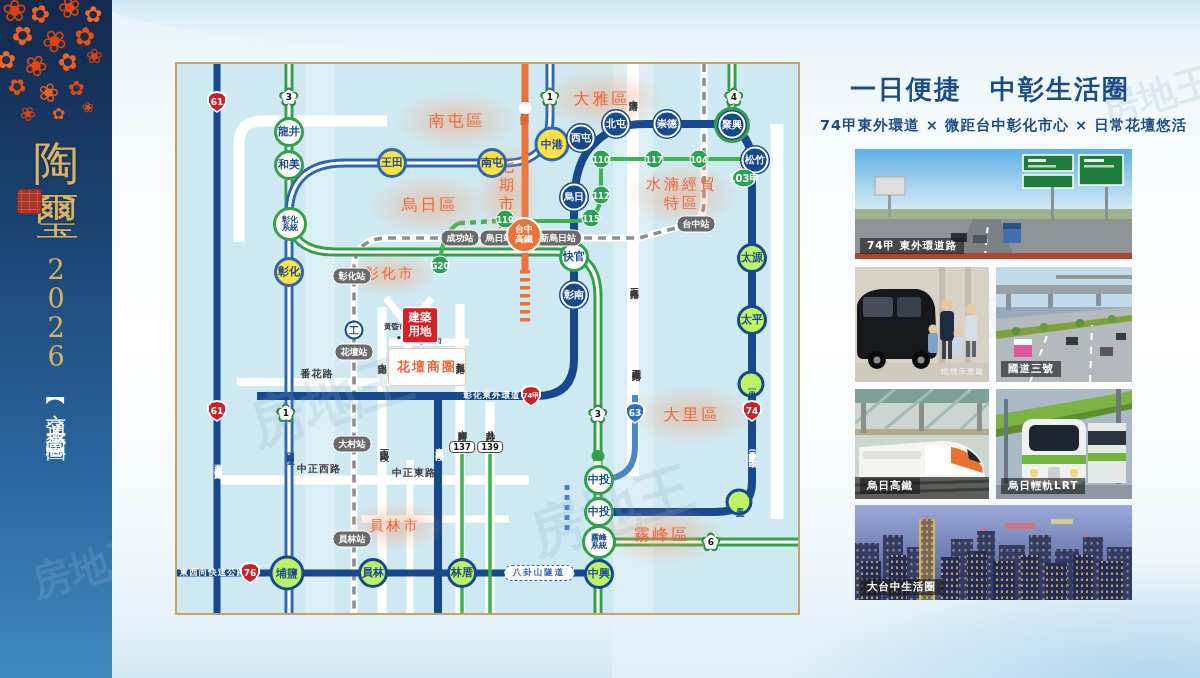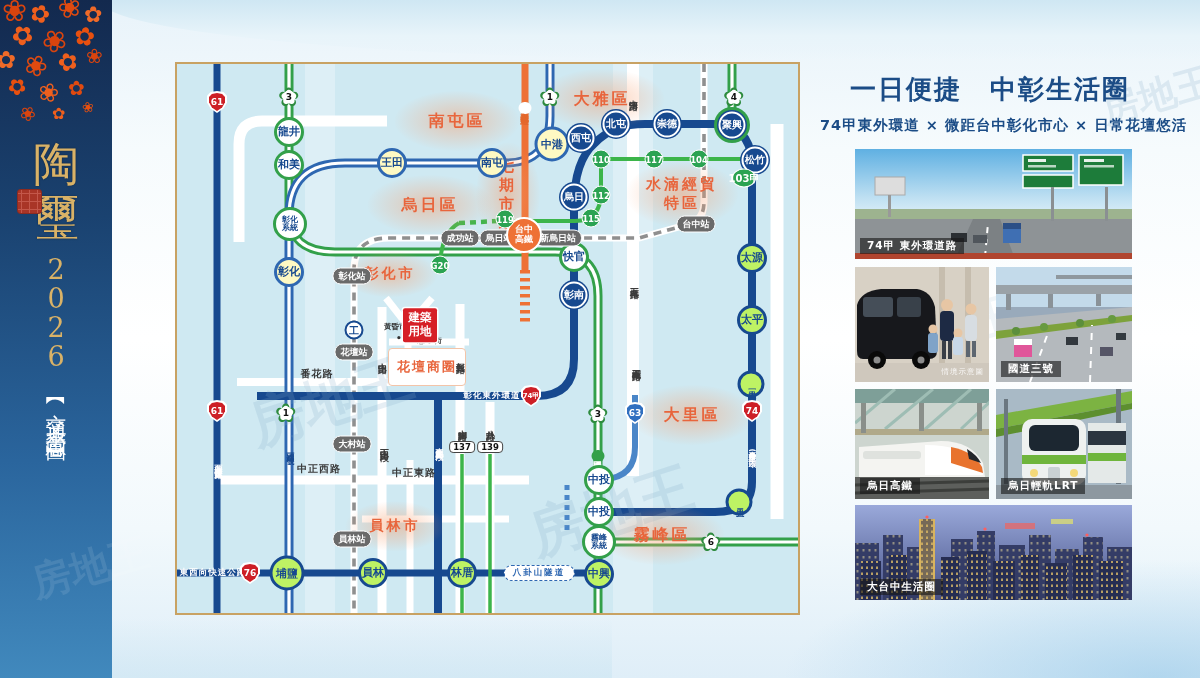--- a/index.html
+++ b/index.html
@@ -14,21 +14,21 @@
   .wave3 { position:absolute; left:112px; bottom:0; width:500px; height:60px;
            background:linear-gradient(0deg,#cfe7f3 0%, rgba(255,255,255,0) 100%); opacity:.7; }
 
   .wm { position:absolute; font-weight:bold; color:rgba(130,168,200,.20); pointer-events:none; white-space:nowrap; }
 
   
   .sidebar { position:absolute; left:0; top:0; width:112px; height:678px;
              background:linear-gradient(180deg,#13294e 0%,#1a4270 32%,#2a659d 68%,#4189bd 100%); }
   .flower { position:absolute; line-height:1; }
   .brand { position:absolute; left:50%; transform:translateX(-50%); top:138px; width:1.3em;
-           font-family:Liberation Sans, sans-serif; font-size:46px; color:#d9b267; word-break:break-all;
+           font-family:Liberation Serif, serif; font-size:46px; color:#d9b267; word-break:break-all;
            text-align:center; line-height:1.15; text-shadow:0 0 2px rgba(0,0,0,.4); }
   .seal { position:absolute; left:18px; top:190px; width:23px; height:23px; background:#a93527;
           border-radius:3px; box-shadow:0 0 0 1px #8d2b20;
           background-image:linear-gradient(#c4574a 1px,transparent 1px),linear-gradient(90deg,#c4574a 1px,transparent 1px);
           background-size:8px 8px; background-position:3px 3px; }
   .year { position:absolute; left:50%; transform:translateX(-50%); top:255px; width:22px;
           font-family:"DejaVu Serif", serif; font-size:27px; color:#d9b267; word-break:break-all;
           text-align:center; line-height:1.08; }
   .section-label { position:absolute; left:50%; transform:translateX(-50%); top:390px;
           writing-mode:vertical-rl; color:#fff; font-size:21px; letter-spacing:7px;
@@ -36,21 +36,21 @@
 
   
   .map { position:absolute; left:175px; top:62px; width:625px; height:553px;
          background:#cfe9f2; border:2px solid #c8a263; overflow:hidden; }
   .band { position:absolute; top:0; bottom:0; background:rgba(255,255,255,.30); }
   .map svg.lines { position:absolute; left:0; top:0; }
 
   .st { position:absolute; transform:translate(-50%,-50%); display:flex; align-items:center; justify-content:center;
         border-radius:50%; font-weight:bold; text-align:center; line-height:1.05; z-index:5; }
   .stg { width:30px; height:30px; background:#fff; border:3px solid #33a04a; color:#17498f; font-size:11px; }
-  .stb { width:30px; height:30px; background:#fef9c3; border:3px solid #2e67b1; color:#17498f; font-size:11px; }
+  .stb { width:30px; height:30px; background:#fde047; border:3px solid #2e67b1; color:#17498f; font-size:11px; }
   .stnr{ width:30px; height:30px; background:#bef264; border:3px solid #17498f; color:#17498f; font-size:11px; }
   .stn { width:27px; height:27px; background:#17498f; border:2px solid #fff; color:#fff; font-size:10px;
          box-shadow:0 0 0 1.5px #17498f; }
   .big { width:35px; height:35px; }
   .sys { width:34px; height:34px; font-size:8px; padding:0 3px; }
   .stv { writing-mode:vertical-rl; font-size:8px; width:27px; height:27px; }
   .ring-green { box-shadow:0 0 0 1.5px #17498f, 0 0 0 4.5px #33a04a; }
   .rail-st { position:absolute; transform:translate(-50%,-50%); background:#6a6a6a; color:#fff; font-size:9px;
              font-weight:bold; padding:1px 5px; border-radius:8px; white-space:nowrap; border:1.5px solid #fff; z-index:5; }
   .hsr-st { position:absolute; transform:translate(-50%,-50%); width:36px; height:36px; border-radius:50%;
@@ -77,21 +77,21 @@
              color:#fff; font-size:9px; }
   .shred.sm b { font-size:7px; }
 
   .blos { position:absolute; transform:translate(-50%,-50%); width:26px; height:26px; z-index:6; }
   .blos i { position:absolute; left:0; right:0; text-align:center; font-style:normal; }
   .blos .f1 { top:0; font-size:26px; line-height:26px; color:#2e8b3f; }
   .blos .f2 { top:3px; font-size:20px; line-height:20px; color:#fff; }
   .blos b { position:absolute; left:50%; top:50%; transform:translate(-50%,-50%); width:13px; height:13px;
             background:#fff; border-radius:50%; color:#111; font-size:9px; line-height:13px; text-align:center; }
 
-  .area { position:absolute; transform:translate(-50%,-50%); color:#e8653c; font-weight:bold; font-size:16px;
+  .area { position:absolute; transform:translate(-50%,-50%); color:#e8653c; font-weight:normal; font-size:16px;
           letter-spacing:3px; text-align:center; white-space:nowrap;
           background:radial-gradient(ellipse, rgba(246,160,112,.50) 0%, rgba(246,160,112,0) 72%);
           padding:20px 34px; border-radius:50%; z-index:2; line-height:1.25; }
   .area.two { white-space:normal; padding:14px 20px; }
   .boxlab { position:absolute; transform:translate(-50%,-50%); background:#fff; color:#e8653c; font-weight:bold;
             font-size:13px; letter-spacing:2px; padding:9px 8px; border-radius:4px; border:1px solid #f3c4a8;
             white-space:nowrap; z-index:4; }
   .site { position:absolute; transform:translate(-50%,-50%); width:34px; background:#d61f26; color:#fff;
           font-weight:bold; font-size:11.5px; text-align:center; line-height:1.2; padding:3px 4px; z-index:6;
           border-radius:2px; box-shadow:0 0 0 1.5px #fff; }

